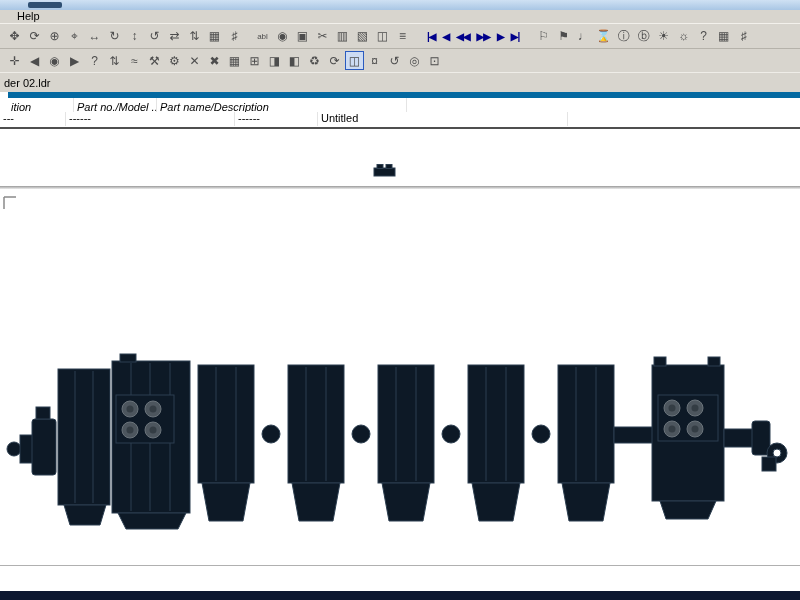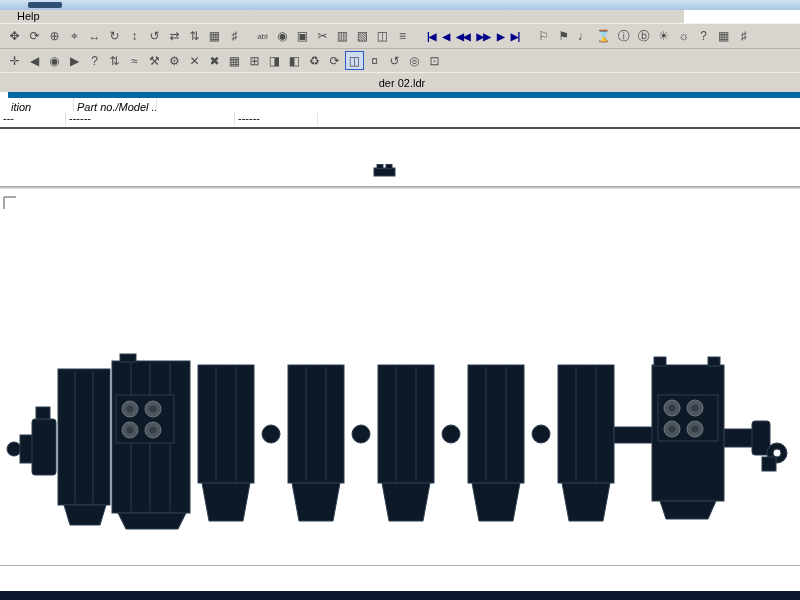--- a/index.html
+++ b/index.html
@@ -4,42 +4,42 @@
 <style>
   html,body{margin:0;padding:0;}
   body{width:800px;height:600px;position:relative;overflow:hidden;background:#fff;
        font-family:"Liberation Sans",sans-serif;color:#000;}
   .abs{position:absolute;}
 
   .titlebar{left:0;top:0;width:800px;height:10px;
     background:linear-gradient(var(--titlebar_top,#cfe1f3),var(--titlebar_bottom,#a9c6e4));}
   .title-art{left:28px;top:2px;width:34px;height:6px;background:#2f4f72;border-radius:2px;}
 
-  .menubar{left:0;top:10px;width:684px;height:13px;background:var(--toolbar_bg,#d8d5ce);
+  .menubar{left:0;top:10px;width:800px;height:13px;background:var(--toolbar_bg,#d8d5ce);
     font-size:11px;line-height:13px;padding-left:14px;box-sizing:border-box;}
   .menu-item{display:inline-block;padding:0 3px;}
 
   .toolbar1{left:0;top:23px;width:800px;height:25px;background:var(--toolbar_bg,#d8d5ce);
     border-top:1px solid #f3f1ec;display:flex;align-items:center;padding-left:5px;
     box-sizing:border-box;}
   .toolbar2{left:0;top:48px;width:800px;height:24px;background:var(--toolbar_bg,#d8d5ce);
     border-top:1px solid #b5b2aa;display:flex;align-items:center;padding-left:5px;
     box-sizing:border-box;}
   .tbgroup{display:flex;align-items:center;gap:1px;}
   .tbtn{width:19px;height:19px;display:flex;align-items:center;justify-content:center;
     font-size:12px;color:#4d4d4d;flex:0 0 auto;cursor:default;}
   .tbtn.txt{font-size:8px;letter-spacing:0;margin-left:8px;}
   .tbtn.active{border:1px solid #2a5bbf;background:#cddcf3;box-sizing:border-box;}
   .nav .tbtn{color:var(--nav_blue,#00008b);font-weight:bold;font-size:10px;
     letter-spacing:-1px;width:auto;padding:0 3px;}
   .spacer{width:12px;flex:0 0 auto;}
 
   .filebar{left:0;top:72px;width:800px;height:20px;background:var(--toolbar_bg,#d8d5ce);
     font-size:11px;line-height:20px;padding-left:4px;box-sizing:border-box;
-    border-top:1px solid #efede8;text-align:center;}
+    border-top:1px solid #efede8;}
 
   .tableheader{left:8px;top:92px;width:800px;height:20px;background:#fff;
     border-top:6px solid #0369a1;font-size:11px;display:flex;box-sizing:border-box;font-style:italic;}
   .th,.td{padding-left:3px;box-sizing:border-box;border-right:1px solid #e4e4e4;
     overflow:hidden;white-space:nowrap;}
   .th{line-height:19px;}
   .c1{width:66px;}.c2{width:169px;}.c3{width:83px;}.c4{width:250px;}.c5{flex:1;border-right:none;}
   .tablerow{left:0;top:112px;width:800px;height:14px;background:#fff;font-size:11px;display:flex;}
   .td{line-height:13px;}
 
@@ -143,27 +143,29 @@
     </div>
 </div>
 
 <div class="filebar abs">
   <span>der 02.ldr</span>
 </div>
 
 <div class="tableheader abs">
   <div class="th c1">ition</div>
   <div class="th c3">Part no./Model ...</div>
+  <div class="th c4">Part name/Description</div>
   <div class="th c5"></div>
 </div>
 
 <div class="tablerow abs">
   <div class="td c1">---</div>
   <div class="td c2">------</div>
   <div class="td c3">------</div>
+  <div class="td c4">Untitled</div>
   <div class="td c5"></div>
 </div>
 
 <div class="rowline abs"></div>
 
 <div class="preview abs">
   <svg class="mini" width="26" height="16">
     <g fill="var(--model_body,#0d1926)" stroke="var(--model_seam,#2c3e50)" stroke-width="1">
       <rect x="2" y="7" width="21" height="8"></rect>
       <rect x="5" y="3.5" width="6" height="4"></rect>

